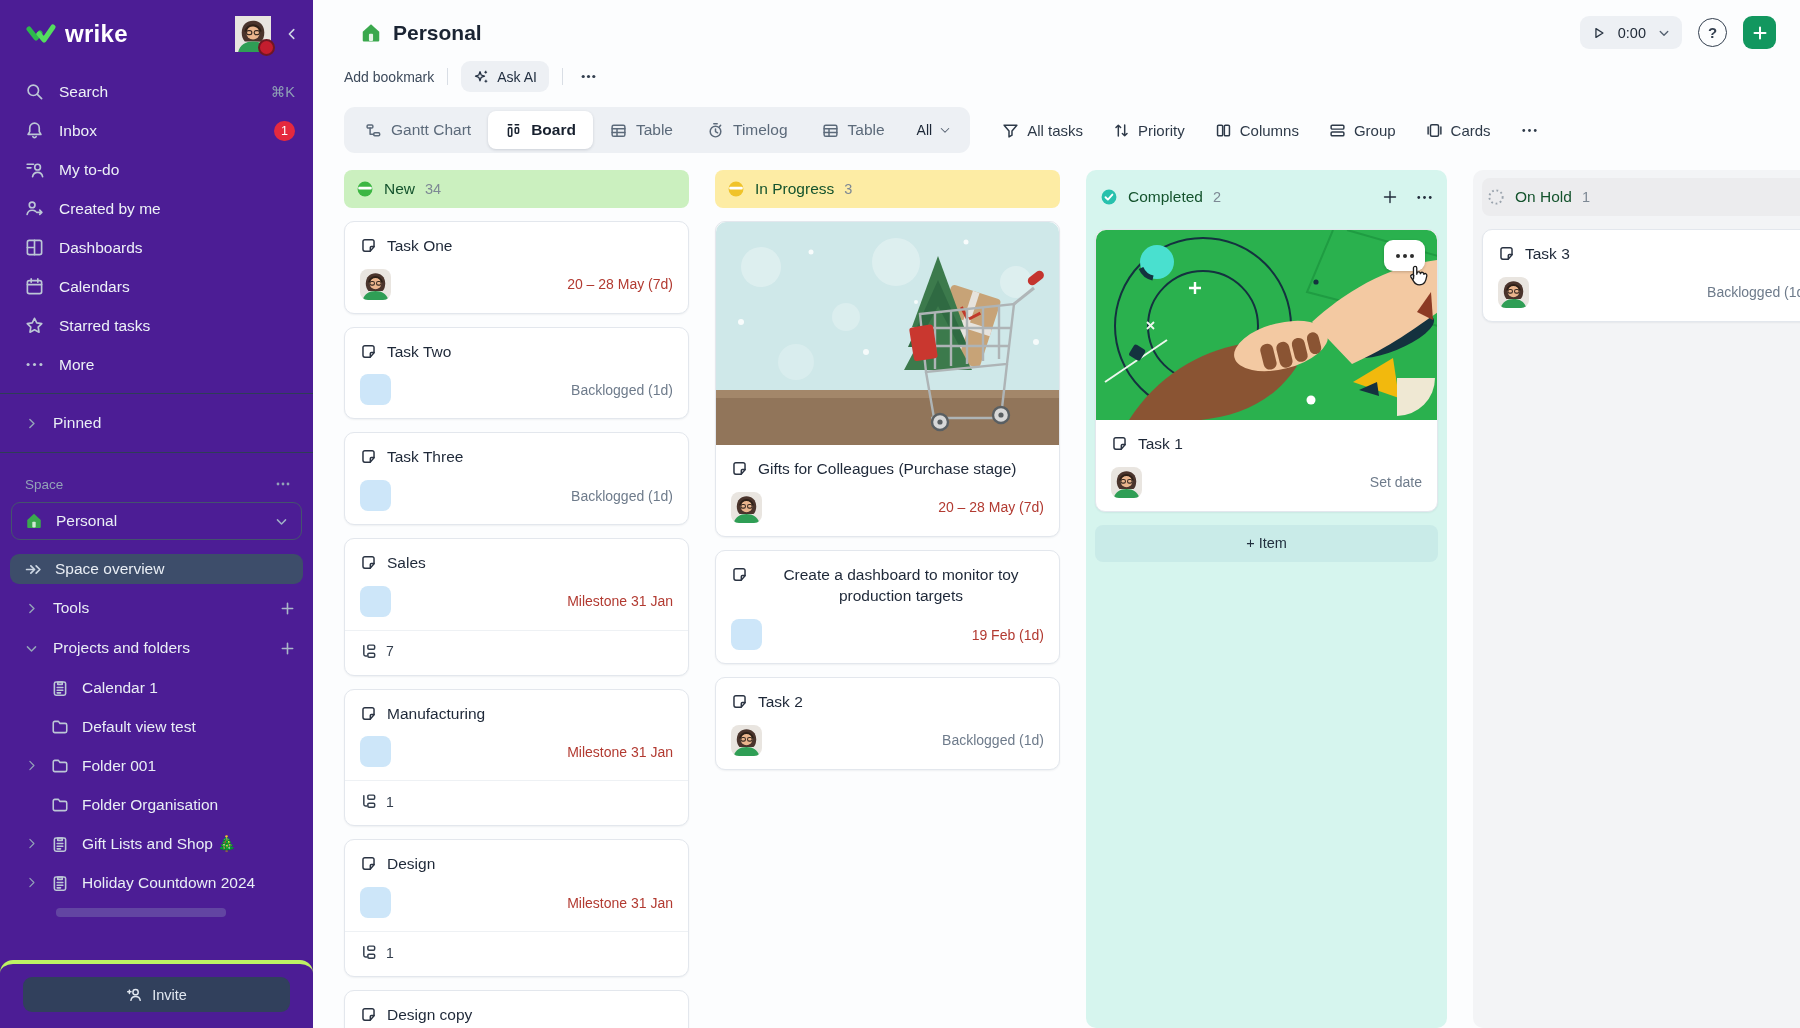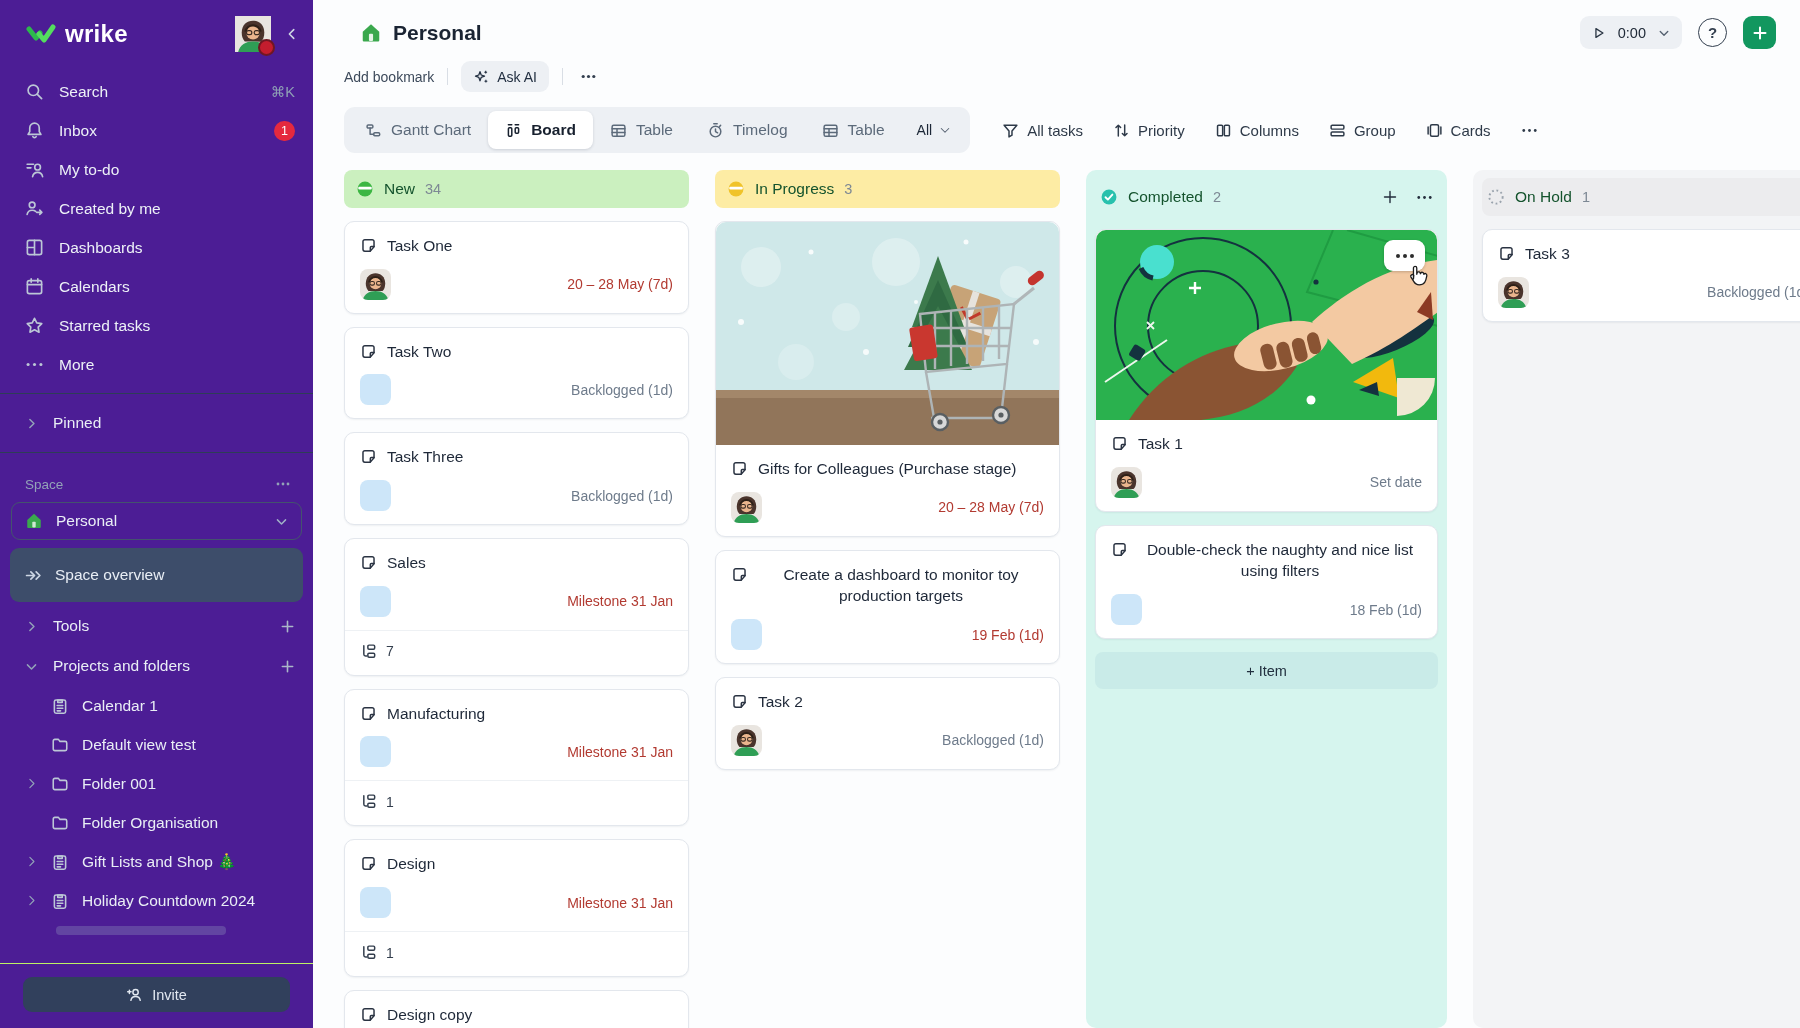--- a/index.html
+++ b/index.html
@@ -21,28 +21,28 @@
   .sb-item .ic { color:#bcc7d6; width:19px; height:19px; flex:none; }
   .sb-badge { margin-left:auto; background:#e5293e; color:#fff; font-size:12.5px; min-width:21px; height:20px; border-radius:11px; display:flex; align-items:center; justify-content:center; padding:0 6px; }
   .sb-shortcut { margin-left:auto; color:#8fa0b6; font-size:14.5px; }
   .sb-divider { border-top:1px solid #2e3d57; margin:9px 0; }
   .sb-row { display:flex; align-items:center; height:40px; padding:0 18px 0 25px; gap:15px; font-size:15.5px; cursor:pointer; }
   .chev { color:#93a3b8; width:13px; height:13px; flex:none; }
   .section-row { display:flex; align-items:center; padding:14px 22px 8px 25px; color:#93a2b8; font-size:13.5px; }
   .section-row .more-ic { margin-left:auto; color:#93a2b8; }
   .space-select { margin:2px 11px 6px; border:1px solid #44536e; border-radius:9px; height:38px; display:flex; align-items:center; gap:13px; padding:0 13px; font-size:15.5px; cursor:pointer; }
   .space-select .dd { margin-left:auto; color:#9fb0c6; }
-  .active-row { margin:2px 10px 4px; background:#3d4d6a; border-radius:9px; height:54px; display:flex; align-items:center; gap:13px; padding:0 15px; font-size:15.5px; cursor:pointer; }
+  .active-row { margin:8px 10px 4px; background:#3d4d6a; border-radius:9px; height:30px; display:flex; align-items:center; gap:13px; padding:0 15px; font-size:15.5px; cursor:pointer; }
   .row-plus { margin-left:auto; color:#aab7c8; }
   .proj-item { display:flex; align-items:center; height:39px; padding:0 18px 0 25px; gap:13px; font-size:15.5px; cursor:pointer; }
   .proj-item .chev-slot { width:13px; flex:none; }
   .proj-item .ic { color:#bcc7d6; width:18px; height:18px; flex:none; }
   .proj-ghost { height:20px; display:flex; align-items:center; padding-left:56px; opacity:.28; }
   .ghostbar { width:170px; height:9px; border-radius:4px; background:#9fb0c6; }
-  .sb-footer { margin-top:auto; border-top:1px solid #bef264; padding:13px 23px 16px; }
+  .sb-footer { margin-top:auto; border-top:4px solid #bef264; padding:13px 23px 16px;border-radius:13px; }
   .invite-btn { height:35px; background:#31405c; border-radius:9px; display:flex; align-items:center; justify-content:center; gap:9px; font-size:14.5px; color:#e2e8f1; cursor:pointer; }
 
   
   .main { flex:1; min-width:0; display:flex; flex-direction:column; }
   .m-head { display:flex; align-items:center; padding:16px 24px 0 47px; }
   .m-title { font-size:21px; font-weight:700; color:#1a2433; margin-left:11px; }
   .m-right { margin-left:auto; display:flex; align-items:center; gap:16px; }
   .timer { background:#edf0f4; border-radius:9px; height:33px; display:flex; align-items:center; gap:12px; padding:0 12px; font-size:14.5px; color:#1e2836; cursor:pointer; }
   .help-btn { width:29px; height:29px; border-radius:50%; border:1.7px solid #333f4f; color:#333f4f; display:flex; align-items:center; justify-content:center; font-size:15px; font-weight:700; cursor:pointer; }
   .add-btn { width:33px; height:33px; border-radius:9px; background:#12975f; color:#fff; display:flex; align-items:center; justify-content:center; cursor:pointer; }
@@ -907,37 +907,20 @@
                   <circle cx="15" cy="13.8" r="5.7" fill="#eab58d"></circle>
                   <path d="M8.8 13a6.3 6.3 0 0 1 12.4 0" fill="none" stroke="#2e2017" stroke-width="2"></path>
                   <rect x="9.6" y="12.2" width="4.4" height="3.4" rx="1.6" fill="none" stroke="#3a2b22" stroke-width="1"></rect>
                   <rect x="16" y="12.2" width="4.4" height="3.4" rx="1.6" fill="none" stroke="#3a2b22" stroke-width="1"></rect>
                   <path d="M2.6 30c1.6-6.2 6.2-8.8 12.4-8.8S25.8 23.8 27.4 30z" fill="#2f9e55"></path>
                 </svg>
               </span>
               <span class="card-date gray">Set date</span>
             </div>
           </div>
-          <div class="card">
-            <div class="card-title-row">
-              <span class="tic">
-                <svg width="17" height="17" viewBox="0 0 16 16" fill="none" stroke="currentColor" stroke-width="1.4" stroke-linecap="round" stroke-linejoin="round">
-                  <path d="M2.8 4.2a1.7 1.7 0 0 1 1.7-1.7h7a1.7 1.7 0 0 1 1.7 1.7v4.9L9.7 13.3H4.5a1.7 1.7 0 0 1-1.7-1.7z"></path>
-                  <path d="M13.2 8.9h-2.5a1 1 0 0 0-1 1v3.2"></path>
-                </svg>
-              </span>
-              <span class="card-title">Double-check the naughty and nice list using filters</span>
-            </div>
-            <div class="card-meta">
-              <span class="addchip">
-                <svg width="16" height="16" viewBox="0 0 16 16" fill="none" stroke="currentColor" stroke-width="1.4" stroke-linecap="round" stroke-linejoin="round">undefined</svg>
-              </span>
-              <span class="card-date gray">18 Feb (1d)</span>
-            </div>
-          </div>
         </div>
         <div class="add-item">+ Item</div>
       </div>
       <div class="column tinted" style="background: rgb(243, 244, 246);">
         <div class="col-header" style="background: rgb(236, 236, 238);">
           <span>
             <svg width="18" height="18" viewBox="0 0 16 16">
               <circle cx="8" cy="8" r="5.9" fill="none" stroke="#9aa3ad" stroke-width="1.7" stroke-dasharray="1.6 2.4"></circle>
             </svg>
           </span>

